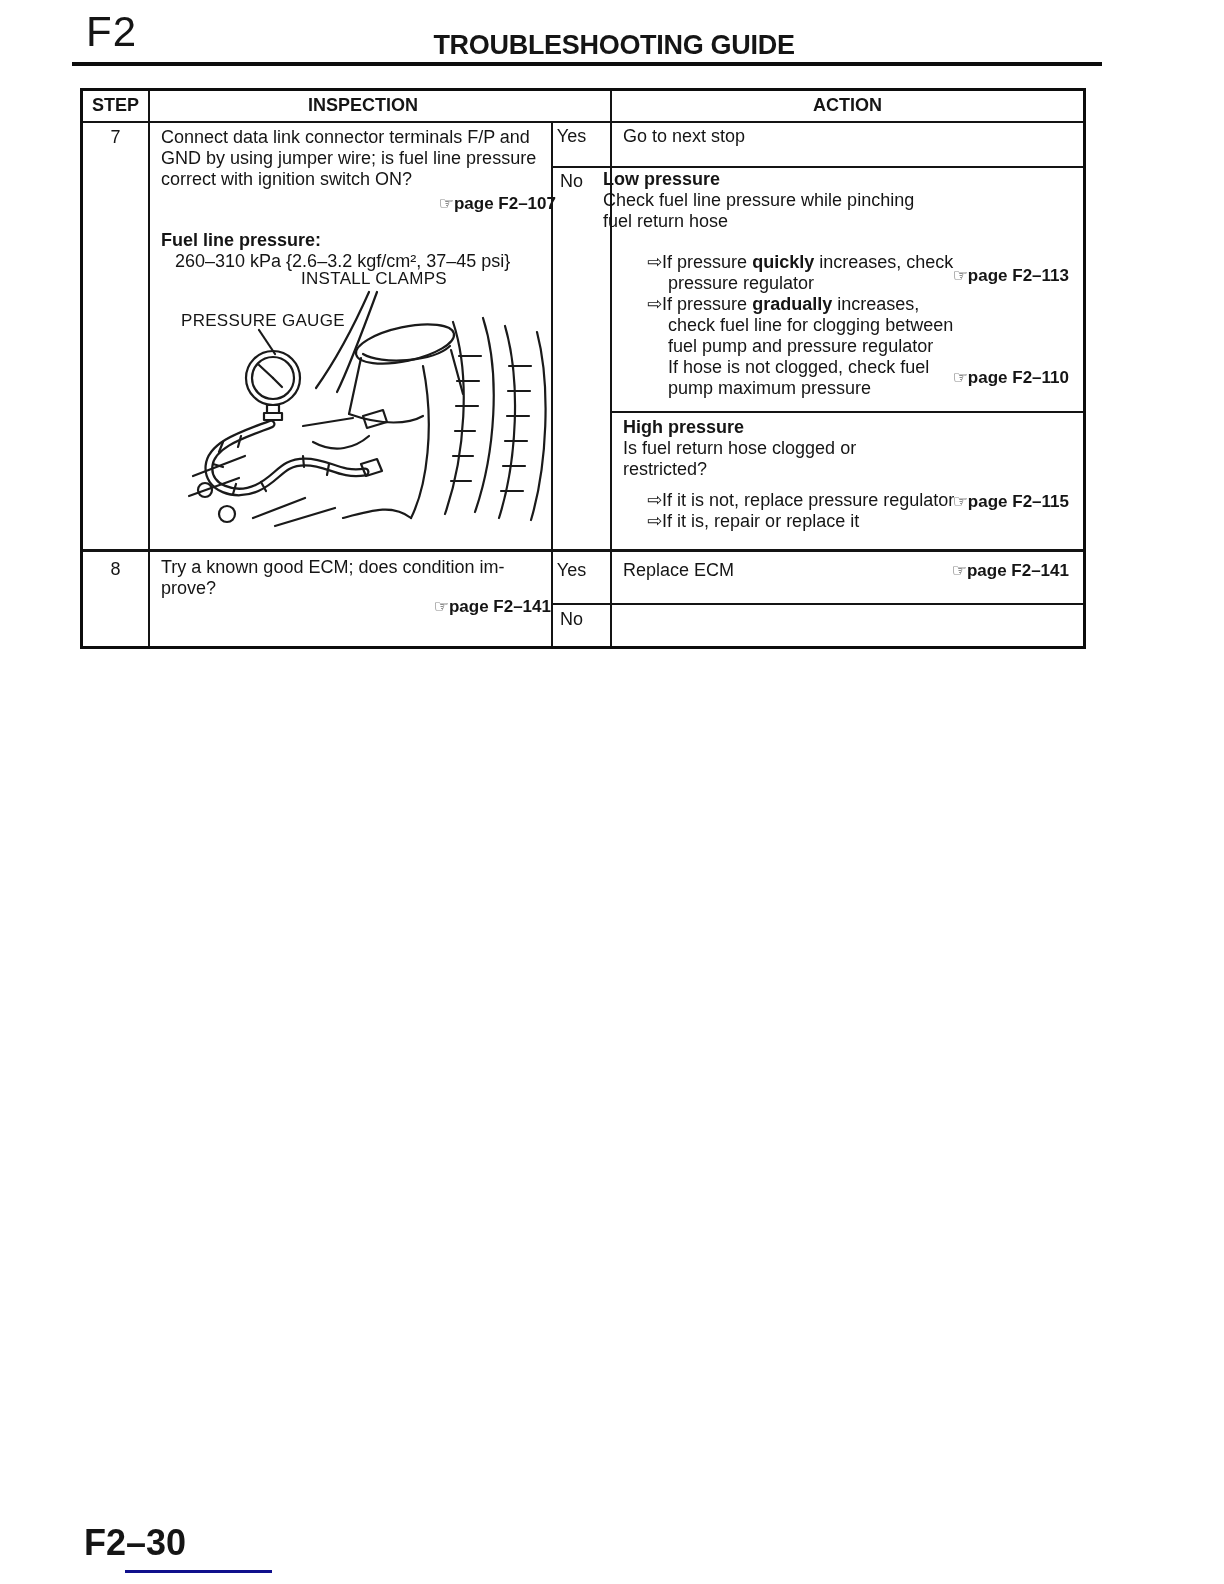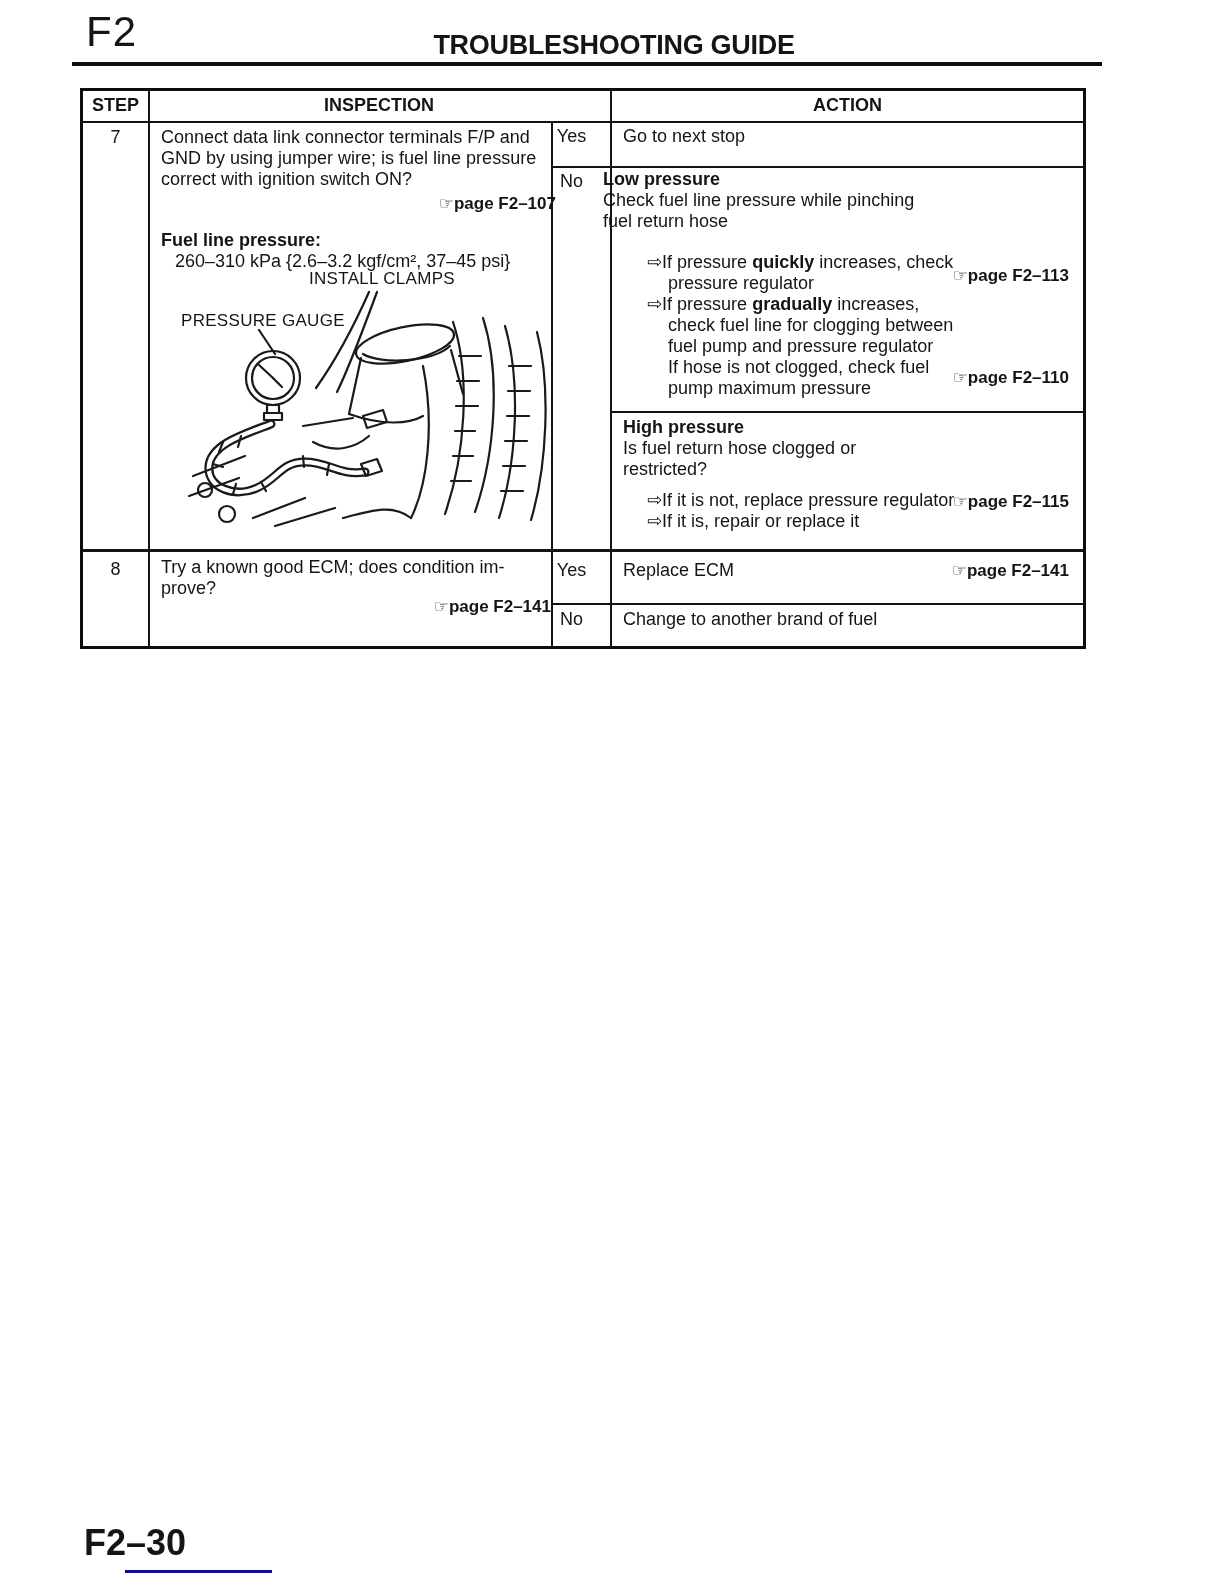--- a/index.html
+++ b/index.html
@@ -20,36 +20,36 @@
   .v1{left:65px;top:0;width:2px;height:100%;}
   .v2{left:468px;top:30px;width:2px;height:calc(100% - 30px);}
   .v3{left:527px;top:0;width:2px;height:100%;}
   .hH{top:30px;left:0;width:100%;height:2px;}
   .hy7{top:75px;left:468px;width:calc(100% - 468px);height:2px;}
   .hhp{top:320px;left:527px;width:calc(100% - 527px);height:2px;}
   .hrow{top:458px;left:0;width:100%;height:3px;}
   .hy8{top:512px;left:468px;width:calc(100% - 468px);height:2px;}
   .th{position:absolute;top:4px;font-weight:bold;text-align:center;}
   .th.step{left:0;width:65px;}
-  .th.insp{left:65px;width:462px;}
+  .th.insp{left:49px;width:462px;}
   .th.act{left:529px;width:471px;}
   .cellabs{position:absolute;}
   .stepnum{position:absolute;left:0;width:65px;text-align:center;}
   .pre{white-space:pre-line;}
   .b{font-weight:bold;}
   .pageref{font-weight:bold;font-size:17px;}
   .refright{position:absolute;right:14px;font-weight:bold;font-size:17px;}
   .yn{position:absolute;left:468px;width:41px;text-align:center;}
   .bullet{white-space:pre-line;padding-left:21px;text-indent:-21px;margin-left:24px;}
   .spec-label{font-weight:bold;margin-top:16px;}
   .spec-value{font-weight:normal;padding-left:14px;}
   
   .figure{position:absolute;left:70px;top:175px;width:400px;height:282px;}
   .figlabel{position:absolute;font-size:17px;letter-spacing:0.3px;}
-  .lbl-clamps{left:156px;top:2px;}
+  .lbl-clamps{left:148px;top:2px;}
   .lbl-gauge{left:28px;top:44px;}
   .figsvg{position:absolute;left:0;top:0;}
   
   .footer-page{position:absolute;left:84px;top:1522px;font-size:36px;font-weight:bold;}
   .foot-rule{position:absolute;left:125px;top:1570px;width:147px;height:3px;background:#10108c;}
 </style>
 </head>
 <body>
 
 <div class="page">
@@ -171,19 +171,18 @@
 
     <div class="cellabs pre" style="left:78px;top:466px;width:395px;">Try a known good ECM; does condition im-
 prove?</div>
     <div class="cellabs pageref" style="left:78px;top:505px;width:390px;text-align:right;">☞page F2–141</div>
 
     <div class="yn" style="top:469px;">Yes</div>
     <div class="cellabs" style="left:540px;top:469px;width:330px;">Replace ECM</div>
     <div class="refright" style="top:469px;">☞page F2–141</div>
 
     <div class="yn" style="top:518px;">No</div>
-    <div class="cellabs" style="left:540px;top:518px;width:430px;">Change to another brand of fuel</div>
   </div>
 
   <div class="footer-page">F2–30</div>
   <div class="foot-rule"></div>
 
 </div>
 
 </body></html>

